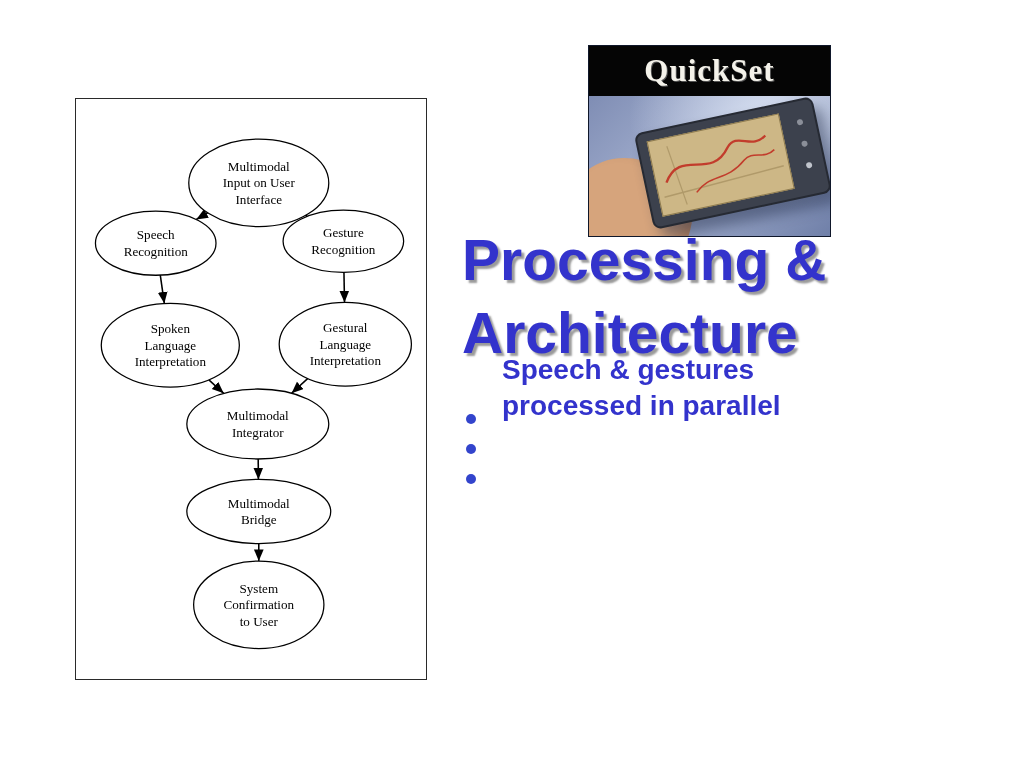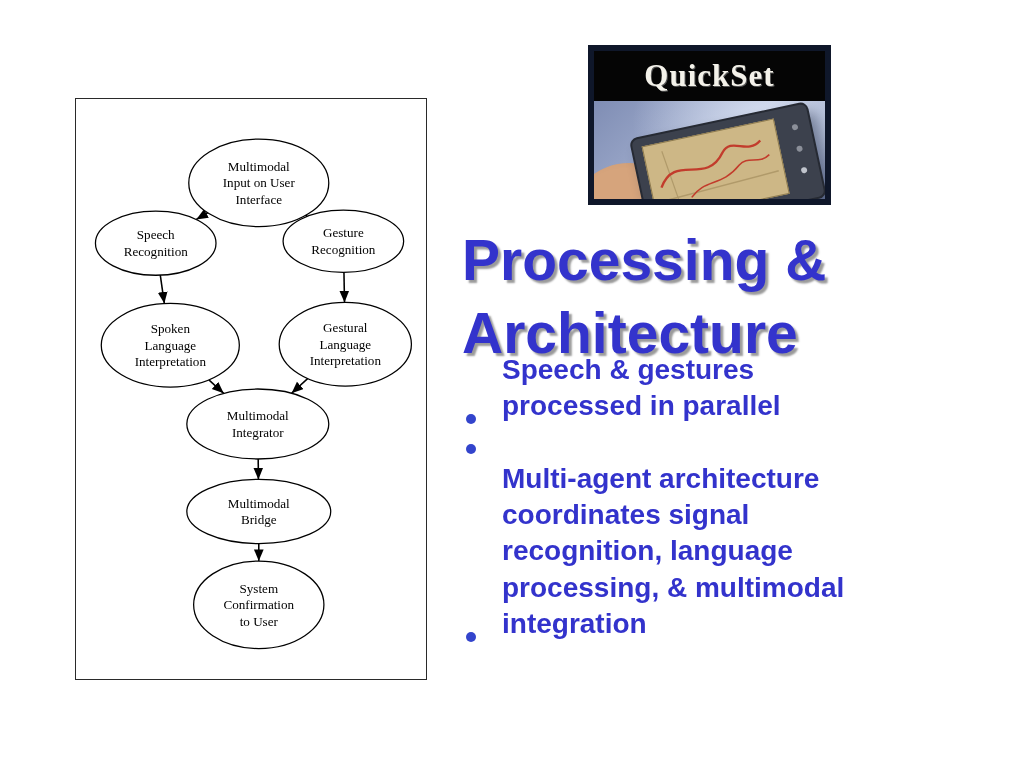--- a/index.html
+++ b/index.html
@@ -5,22 +5,22 @@
   html,body{margin:0;padding:0;background:#ffffff;}
   .slide{position:relative;width:1024px;height:768px;background:#ffffff;overflow:hidden;
          font-family:"Liberation Sans",sans-serif;}
 
   
   .diagram-panel{position:absolute;left:75px;top:98px;width:352px;height:582px;
                  border:1px solid #2a2a2a;background:#ffffff;box-sizing:border-box;}
   #flowchart-svg{width:100%;height:100%;display:block;}
 
   
-  .quickset{position:absolute;left:588px;top:45px;width:243px;height:160px;
-            border:6px solid #0f172a;box-sizing:border-box;overflow:hidden;}
+  .quickset{position:absolute;left:588px;top:45px;width:243px;height:192px;
+            border:1px solid #0f172a;box-sizing:border-box;overflow:hidden;}
   .qs-banner{height:50px;background:#050505;display:flex;align-items:center;justify-content:center;}
   .qs-banner span{font-family:"Liberation Serif",serif;font-weight:bold;font-size:31px;
                   color:#f4f2ea;letter-spacing:1px;text-shadow:1px 1px 0 #555;}
   .qs-photo{position:relative;height:141px;overflow:hidden;
             background:
               radial-gradient(ellipse at 75% 15%, rgba(220,228,244,.9) 0%, rgba(220,228,244,0) 55%),
               linear-gradient(135deg,#7f8db4 0%, #aab6d4 48%, #6f7fa8 100%);}
   .qs-hand-palm{position:absolute;left:-22px;bottom:-34px;width:125px;height:112px;
                 background:#d6a47c;border-radius:48%;transform:rotate(15deg);
                 box-shadow:inset -8px -6px 12px rgba(120,70,40,.35);}
@@ -115,17 +115,16 @@
   <div class="bullets">
     <div class="bullet">
       <span class="dot"></span>
       <span class="text">Speech &amp; gestures processed in parallel</span>
     </div>
     <div class="bullet">
       <span class="dot"></span>
     </div>
     <div class="bullet">
       <span class="dot"></span>
-      <span class="text">Multi-agent architecture coordinates signal recognition, language processing, &amp; multimodal integration</span>
     </div>
   </div>
 
 </div>
 
 </body></html>

